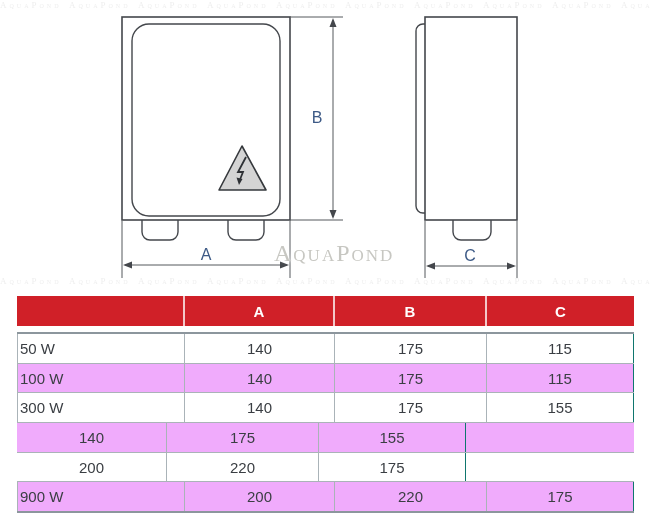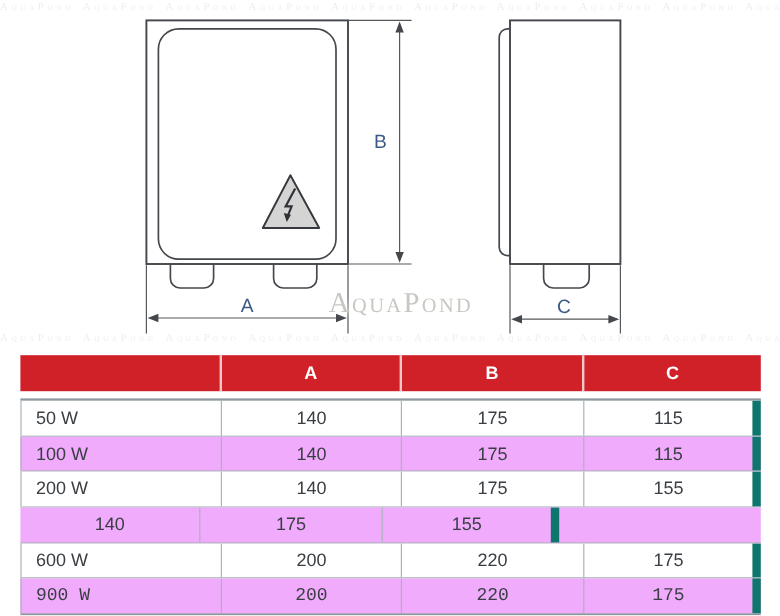--- a/index.html
+++ b/index.html
@@ -22,29 +22,29 @@
   .wm-strip.mid{top:276px;}
 
   
   .tbl{position:absolute;left:17px;top:296px;width:617px;font-size:15px;color:#3a3e43;}
   .tbl-head{display:flex;height:30px;background:#d02028;}
   .th{box-sizing:border-box;display:flex;align-items:center;justify-content:center;
       color:#fff;font-weight:700;border-right:2px solid rgba(255,255,255,0.75);}
   .th:last-child{border-right:none;}
   .tbl-body{margin-top:6px;border-top:2px solid #8c969d;border-bottom:2px solid #8c969d;}
   .tr{display:flex;height:28.7px;background:#fff;border-bottom:1px solid #aab3b8;}
-  .tr:last-child{border-bottom:none;font-family:Liberation Mono, monospace;}
+  .tr:last-child{border-bottom:none;}
   .tr.alt{background:#f0abfc;}
   .td{box-sizing:border-box;display:flex;align-items:center;justify-content:center;
       border-right:1px solid #aab3b8;}
-  .td.label{justify-content:flex-start;padding-left:12px;border-left:1px solid #aab3b8;}
+  .td.label{justify-content:flex-start;padding-left:2px;border-left:1px solid #aab3b8;}
   .c0{width:168px;}
   .c1{width:150px;}
   .c2{width:152px;}
-  .c3{width:147px;border-right:7px solid #0f766e;}
+  .c3{width:147px;border-right:1px solid #0f766e;}
   .th.c3{border-right:none;}
 
   .dim-label{font-size:16px;fill:#3d5a86;font-family:"Liberation Sans",sans-serif;}
 </style>
 </head>
 <body>
 
 <div class="canvas">
 
   <div class="wm-strip top">AquaPond AquaPond AquaPond AquaPond AquaPond AquaPond AquaPond AquaPond AquaPond AquaPond AquaPond AquaPond AquaPond AquaPond AquaPond AquaPond AquaPond AquaPond AquaPond AquaPond </div>
@@ -118,32 +118,31 @@
         <div class="td c2">175</div>
         <div class="td c3">115</div>
       </div>
       <div class="tr alt">
         <div class="td label c0">100 W</div>
         <div class="td c1">140</div>
         <div class="td c2">175</div>
         <div class="td c3">115</div>
       </div>
       <div class="tr">
-        <div class="td label c0">200 W</div>
+        <div class="td label c0">300 W</div>
         <div class="td c1">140</div>
         <div class="td c2">175</div>
         <div class="td c3">155</div>
       </div>
       <div class="tr alt">
         <div class="td c1">140</div>
         <div class="td c2">175</div>
         <div class="td c3">155</div>
       </div>
       <div class="tr">
-        <div class="td label c0">600 W</div>
         <div class="td c1">200</div>
         <div class="td c2">220</div>
         <div class="td c3">175</div>
       </div>
       <div class="tr alt">
         <div class="td label c0">900 W</div>
         <div class="td c1">200</div>
         <div class="td c2">220</div>
         <div class="td c3">175</div>
       </div>

